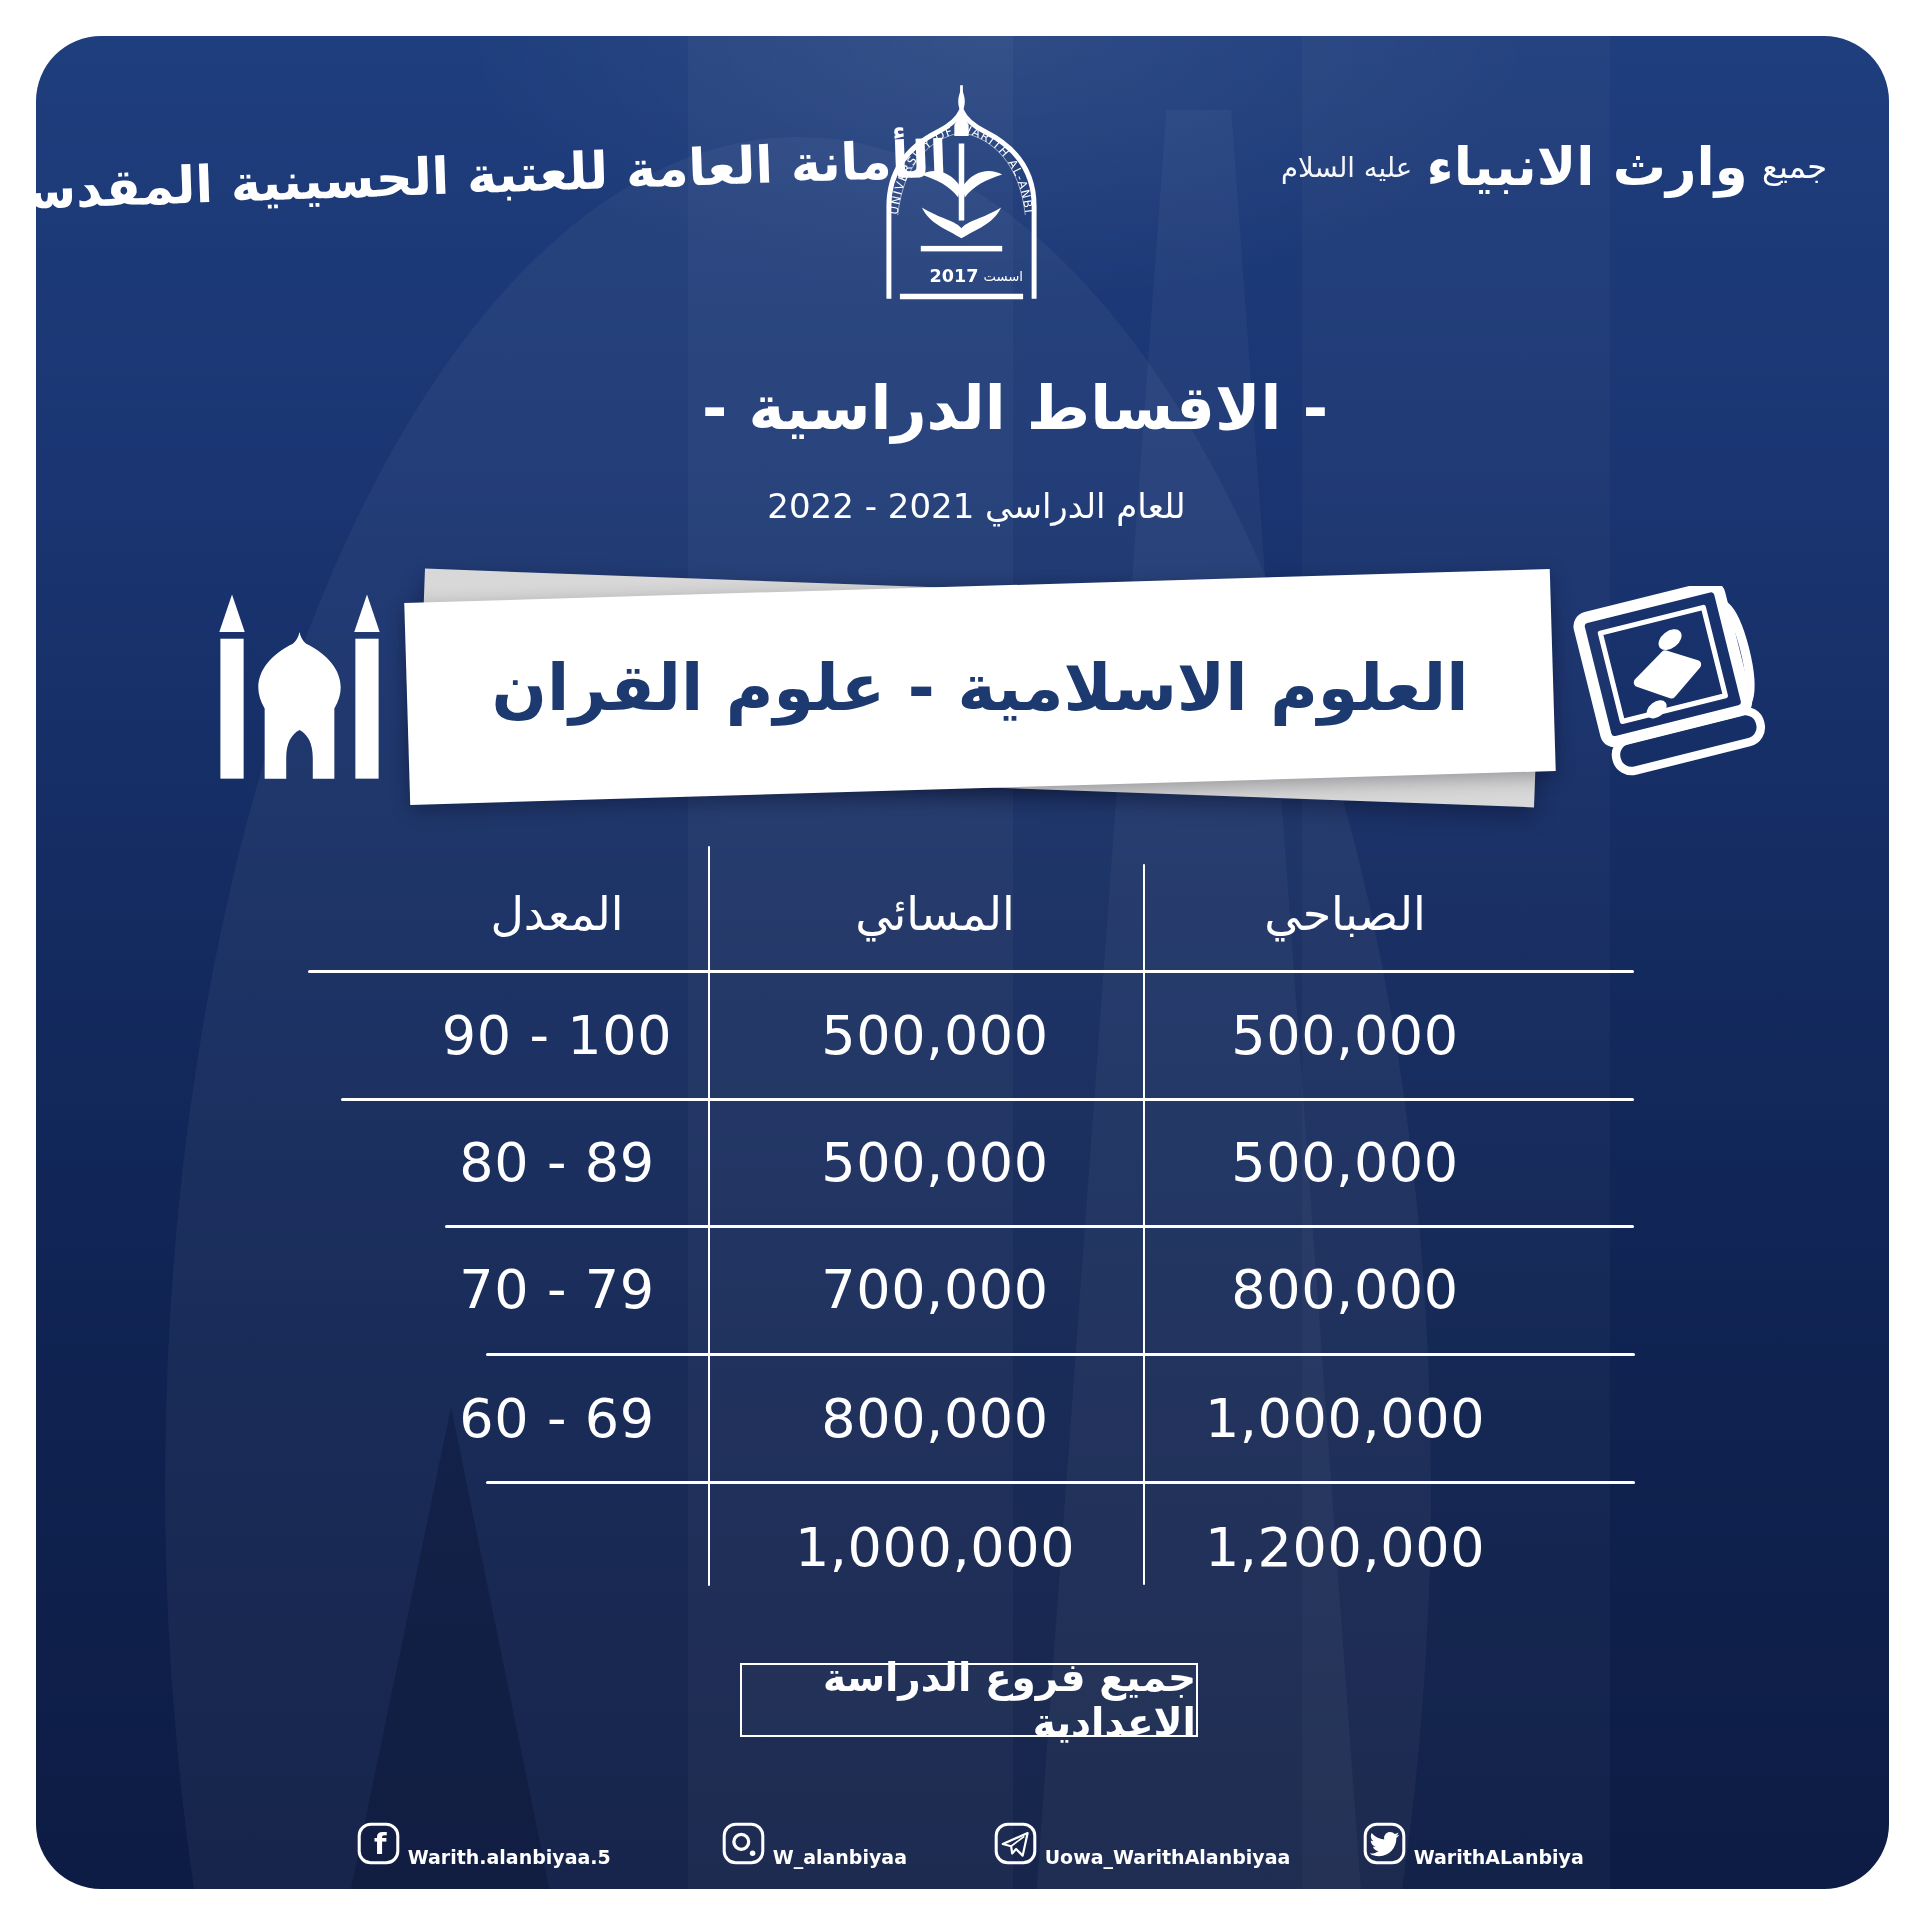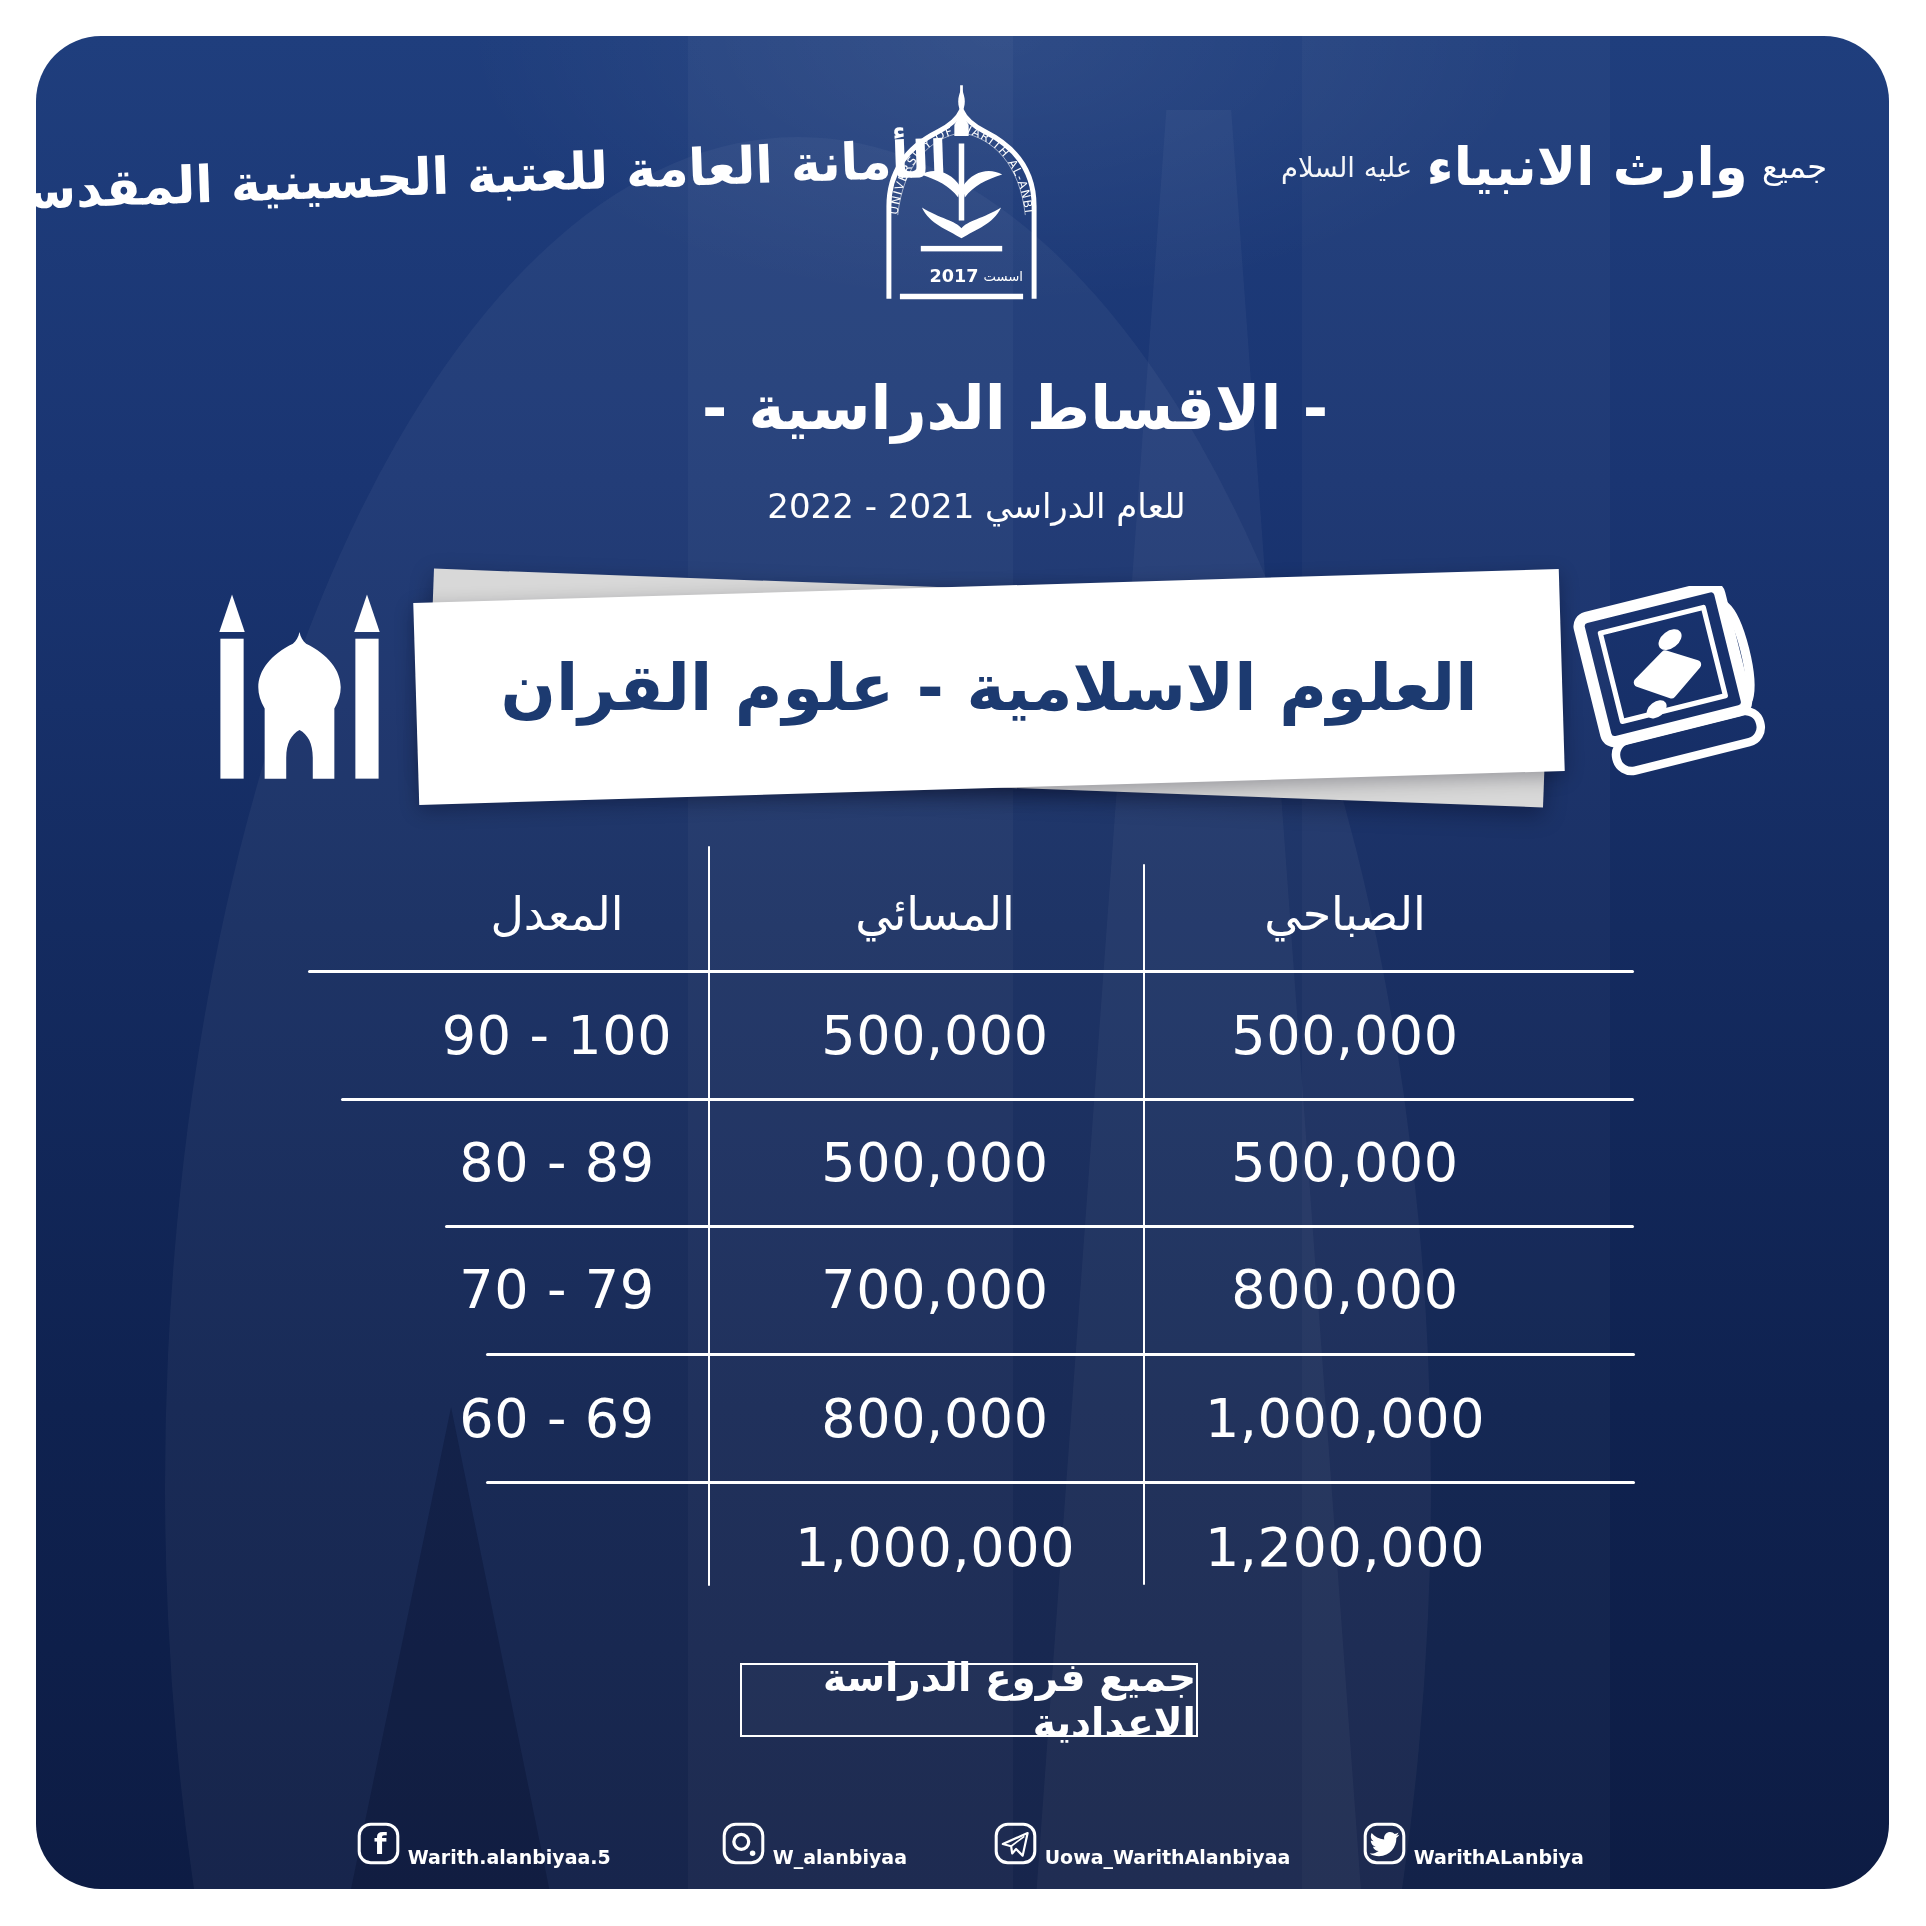--- a/index.html
+++ b/index.html
@@ -28,21 +28,21 @@
     align-items:center;gap:14.3px;color:#fff;white-space:nowrap;}
   #uni-title .prefix{font-size:32px;font-weight:400;}
   #uni-title .name{font-size:53px;font-weight:700;letter-spacing:-1.1px;}
   #uni-title .honor{font-size:27.5px;font-weight:400;opacity:.96;}
   
   #main-title{position:absolute;left:105px;right:0;top:324px;height:94px;display:flex;align-items:center;
     justify-content:center;color:#fff;font-size:61px;font-weight:700;direction:rtl;}
   #sub-title{position:absolute;left:0;right:0;top:439px;height:61px;display:flex;align-items:center;
     justify-content:center;color:#fff;font-size:34px;font-weight:400;direction:rtl;letter-spacing:0.6px;padding-left:28px;}
   
-  #banner{position:absolute;left:380px;top:536px;width:1146px;height:231px;}
+  #banner{position:absolute;left:371px;top:536px;width:1146px;height:231px;}
   #banner .ribbon-back{position:absolute;left:14.3px;right:14.3px;top:16.5px;bottom:16.5px;background:#d8d8d8;
     transform:rotate(2.1deg);box-shadow:0 7.7px 22px rgba(0,0,20,.35);}
   #banner .ribbon-front{position:absolute;left:0;right:0;top:14.3px;bottom:14.3px;background:#ffffff;
     transform:rotate(-1.7deg);box-shadow:0 5.5px 18.7px rgba(0,0,20,.3);}
   #banner .banner-text{position:absolute;left:0;right:0;top:0;bottom:0;display:flex;align-items:center;
     justify-content:center;font-size:65px;font-weight:700;color:#1c3a70;direction:rtl;white-space:nowrap;}
   #mosque-icon{position:absolute;left:175px;top:557px;width:177px;height:186px;}
   #quran-icon{position:absolute;left:1519px;top:550px;width:226px;height:198px;}
   
   .hline{position:absolute;height:2.8px;background:#fff;border-radius:1.7px;}

